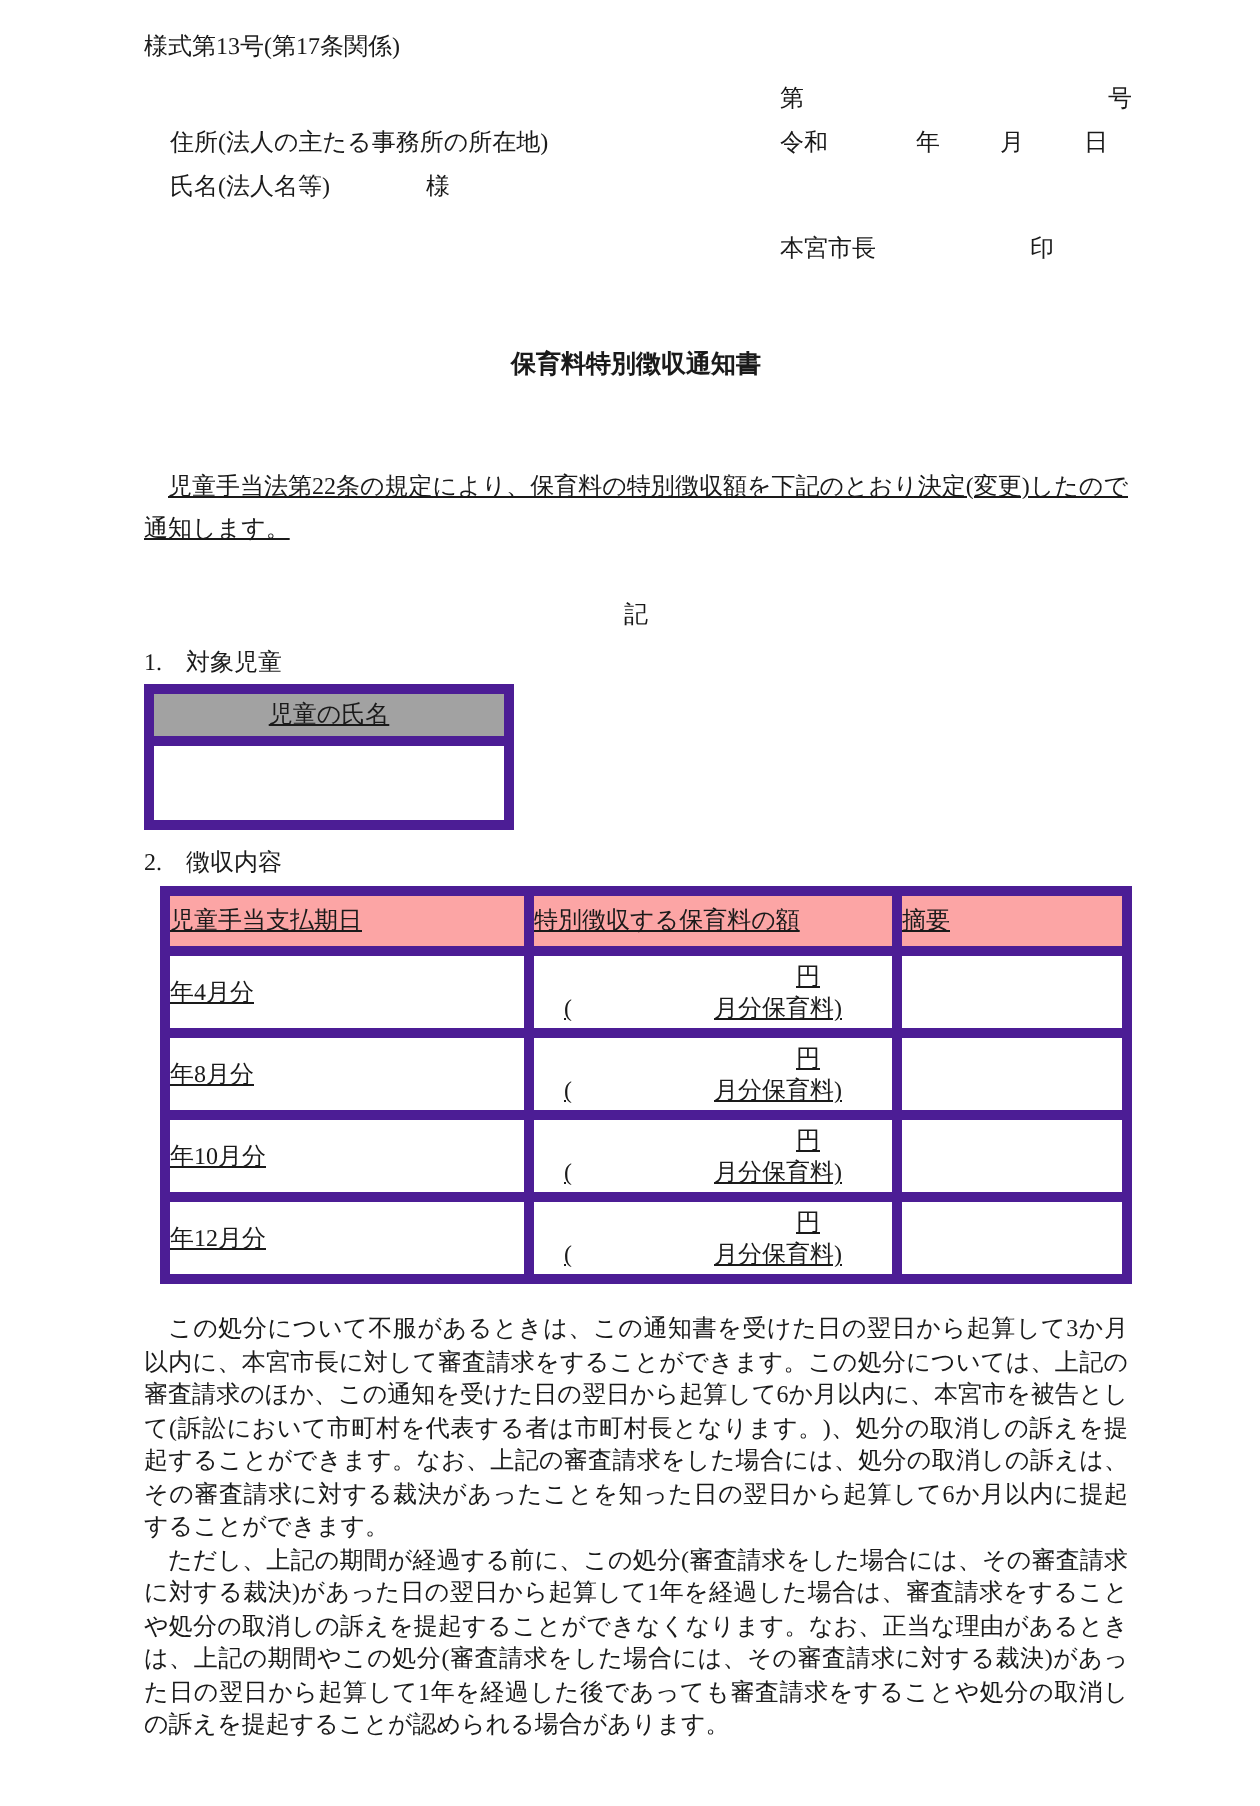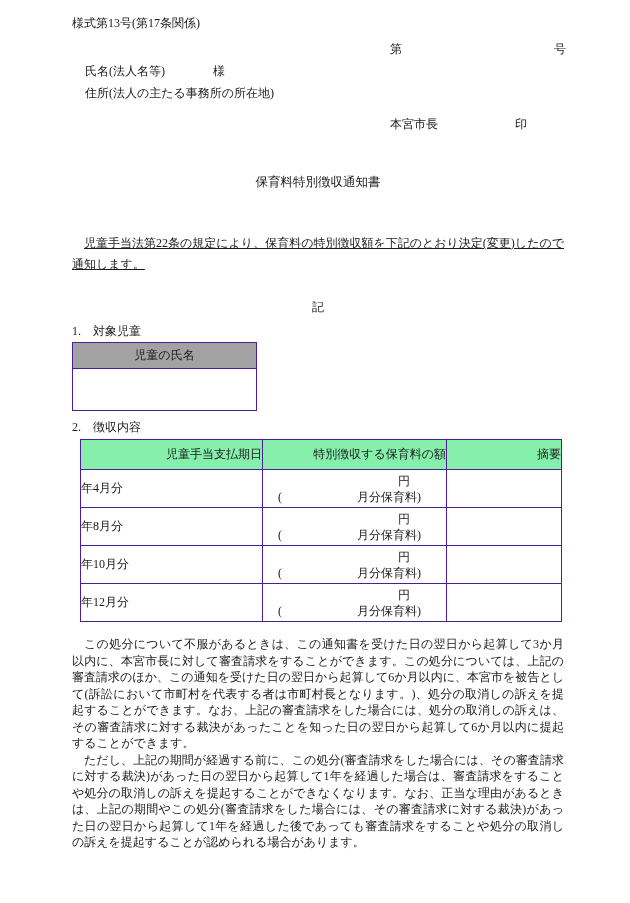--- a/index.html
+++ b/index.html
@@ -41,60 +41,60 @@
     margin-top: 9px;
   }
   .mayor-line { line-height: 22px; }
   .mayor-line .seal { margin-left: 77px; }
 
   
   .doc-title {
     margin-top: 39px;
     text-align: center;
     font-size: 12.5px;
-    font-weight: normal;
+    font-weight: bold;
     line-height: 16px;
   }
   .intro {
     margin-top: 43px;
     line-height: 20.5px;
     text-indent: 1em;
     text-align: justify;
     text-decoration: underline;
   }
   .record-marker {
     margin-top: 25px;
     text-align: center;
     line-height: 16px;
   }
 
   
   .sec-heading { margin-top: 9px; line-height: 15px; }
 
   table { border-collapse: collapse; table-layout: fixed; }
-  th, td { border: 1px solid #4c1d95; font-weight: normal; }
+  th, td { border: 5px solid #4c1d95; font-weight: normal; text-decoration: underline; }
 
   .table1 { margin-top: 3px; width: 185px; }
   .table1 th {
     background: #a2a2a2;
     height: 26px;
     text-align: center;
     vertical-align: middle;
   }
   .table1 td { height: 42px; background: #ffffff; }
 
   .table2-wrap { margin-top: 4px; padding-left: 8px; }
   .table2 { width: 481px; }
   .table2 col.c1 { width: 182px; }
   .table2 col.c2 { width: 184px; }
   .table2 col.c3 { width: 115px; }
   .table2 th {
-    background: #86efac;
+    background: #fca5a5;
     height: 30px;
-    text-align: right;
+    text-align: left;
     vertical-align: middle;
   }
   .table2 td { height: 38px; vertical-align: middle; background: #ffffff; }
   .cell-period { text-align: left; }
   .cell-amount { padding: 2px 0; }
   .amt-line1 { text-align: right; padding-right: 36px; line-height: 16px; }
   .amt-line2 {
     display: flex;
     justify-content: space-between;
     padding-left: 15px;
@@ -113,29 +113,32 @@
 </head>
 <body>
 
 <div class="page">
 
   <div class="form-number">様式第13号(第17条関係)</div>
 
   <div class="head-grid">
     <div class="head-left">
       <div></div>
+      <div>住所(法人の主たる事務所の所在地)</div>
       <div>
         <span>氏名(法人名等)</span><span class="honorific">様</span>
       </div>
-      <div>住所(法人の主たる事務所の所在地)</div>
     </div>
     <div class="head-right">
       <div class="docnum-line">
         <span>第</span>
           <span>号</span>
+      </div>
+      <div class="date-line">
+        <span>令和</span><span class="y">年</span><span class="m">月</span><span class="d">日</span>
       </div>
     </div>
   </div>
 
   <div class="mayor-row">
     <div></div>
     <div class="mayor-line">
       <span>本宮市長</span><span class="seal">印</span>
     </div>
   </div>

